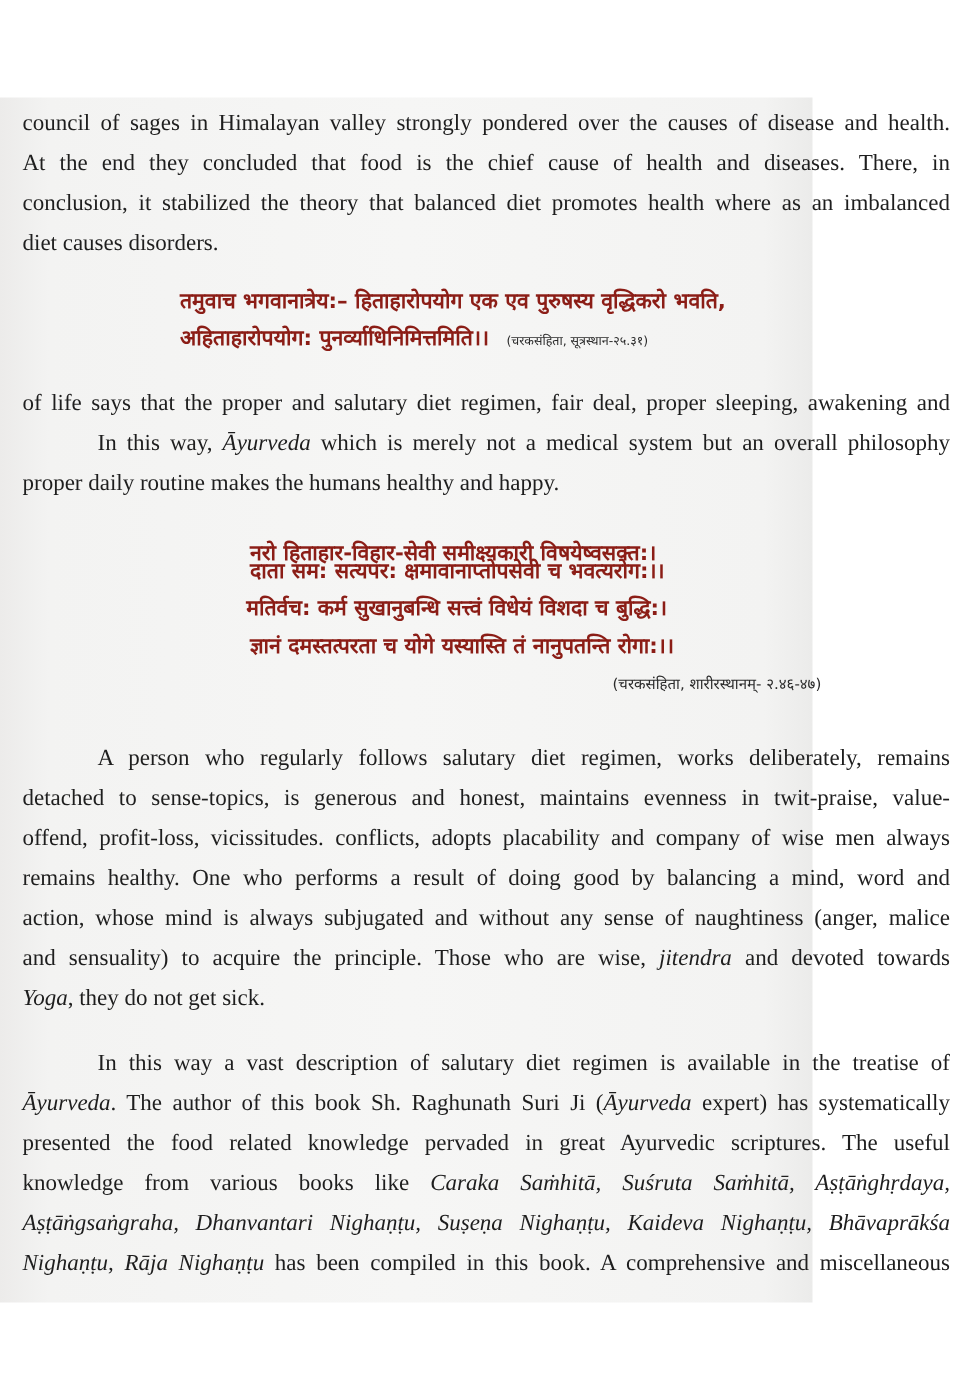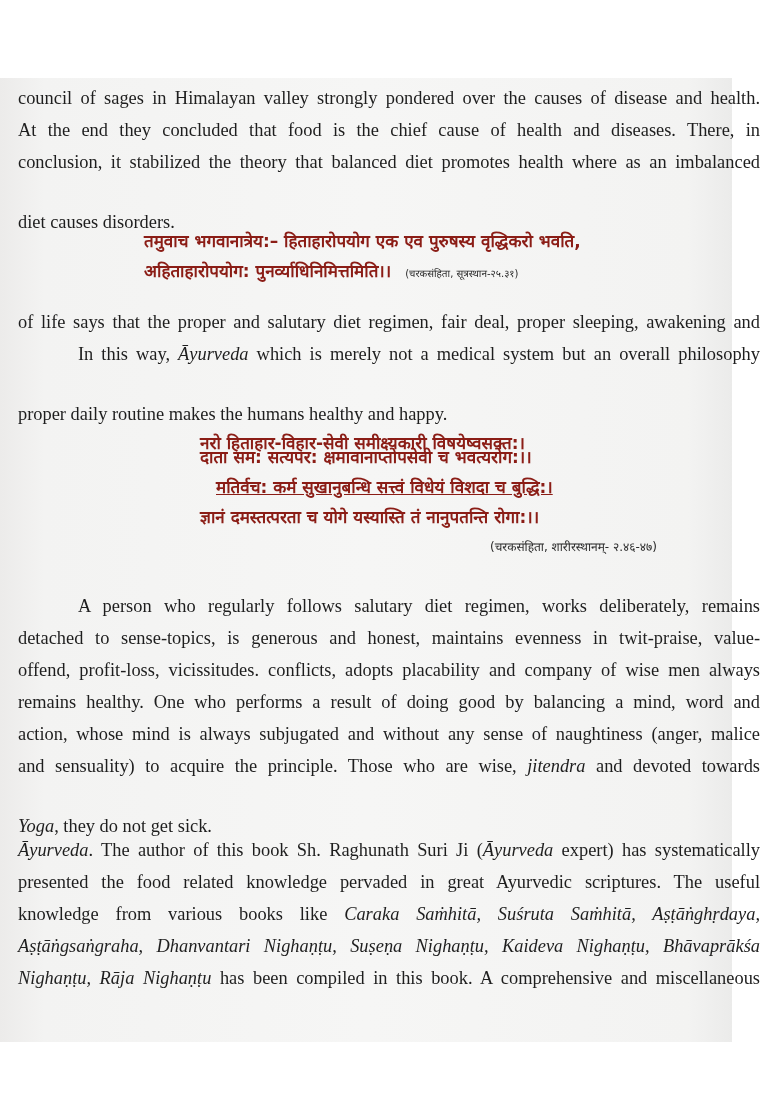--- a/index.html
+++ b/index.html
@@ -1,30 +1,30 @@
 <!DOCTYPE html>
 <html><head>
 <meta charset="utf-8">
 <style>
   html, body { margin:0; padding:0; }
   body {
     width:780px; height:1108px; background:#ffffff; position:relative; overflow:hidden;
     font-family:"Liberation Serif", "DejaVu Serif", serif;
   }
   .page {
-    position:absolute; left:0; top:78px; width:732px; height:964px;
+    position:absolute; left:0; top:78px; width:650px; height:964px;
     background: linear-gradient(90deg, #ecebea 0%, #f3f3f2 6%, #f6f6f5 50%, #f3f3f2 94%, #ebebea 100%);
   }
   .para {
     position:absolute; left:18px; width:742px;
     font-size:18.4px; line-height:32px; color:#1e1e1e;
     text-align:justify; text-align-last:left;
   }
   .para span.line { display:block; text-align:justify; text-align-last:justify; white-space:nowrap; }
-  .para span.line.last { text-align-last:left;margin-top:28px; }
+  .para span.line.last { text-align-last:left; }
   .para i { font-style:italic; }
   .sanskrit {
     position:absolute; color:#8b1d16; font-family:"DejaVu Sans", sans-serif;
     font-size:17px; font-weight:bold; line-height:30px; white-space:nowrap;
   }
   .ref { color:#2a2a2a; font-weight:normal; font-size:10px; }
 </style>
 </head>
 <body>
 
@@ -44,35 +44,36 @@
   </div>
 
   <div class="para" style="top:228px;">
     <span class="line">of life says that the proper and salutary diet regimen, fair deal, proper sleeping, awakening and</span>
     <span class="line" style="padding-left:60px; width:682px;"><span>In this way, </span><i>Āyurveda</i><span> which is merely not a medical system but an overall philosophy</span></span>
     <span class="line last">proper daily routine makes the humans healthy and happy.</span>
   </div>
 
   <div class="sanskrit" style="left:200px; top:350px;">नरो हिताहार-विहार-सेवी समीक्ष्यकारी विषयेष्वसक्त:।</div>
   <div class="sanskrit" style="left:200px; top:364px;">दाता सम: सत्यपर: क्षमावानाप्तोपसेवी च भवत्यरोग:।।</div>
-  <div class="sanskrit" style="left:216px; top:394px;text-decoration:underline;">मतिर्वच: कर्म सुखानुबन्धि सत्त्वं विधेयं विशदा च बुद्धि:।</div>
+  <div class="sanskrit" style="left:197px; top:394px;">मतिर्वच: कर्म सुखानुबन्धि सत्त्वं विधेयं विशदा च बुद्धि:।</div>
   <div class="sanskrit" style="left:200px; top:424px;">ज्ञानं दमस्तत्परता च  योगे यस्यास्ति तं नानुपतन्ति रोगा:।।</div>
   <div class="sanskrit ref" style="left:490px; top:454px; font-size:12px;">(चरकसंहिता, शारीरस्थानम्- २.४६-४७)</div>
 
   <div class="para" style="top:512px;">
     <span class="line" style="padding-left:60px; width:682px;">A person who regularly follows salutary diet regimen, works deliberately, remains</span>
     <span class="line">detached to sense-topics, is generous and honest, maintains evenness in twit-praise, value-</span>
     <span class="line">offend, profit-loss, vicissitudes. conflicts, adopts placability and company of wise men always</span>
     <span class="line">remains healthy. One who performs a result of doing good by balancing a mind, word and</span>
     <span class="line">action, whose mind is always subjugated and without any sense of naughtiness (anger, malice</span>
     <span class="line"><span>and sensuality) to acquire the principle. Those who are wise, </span><i>jitendra</i><span> and devoted towards</span></span>
     <span class="line last"><i>Yoga</i><span>, they do not get sick.</span></span>
   </div>
 
   <div class="para" style="top:756px;">
+    <span class="line" style="padding-left:60px; width:682px;">In this way a vast description of salutary diet regimen is available in the treatise of</span>
     <span class="line"><i>Āyurveda</i><span>. The author of this book Sh. Raghunath Suri Ji (</span><i>Āyurveda</i><span> expert) has systematically</span></span>
     <span class="line">presented the food related knowledge pervaded in great Ayurvedic scriptures. The useful</span>
     <span class="line"><span>knowledge from various books like </span><i>Caraka Saṁhitā, Suśruta Saṁhitā, Aṣṭāṅghṛdaya,</i></span>
     <span class="line"><i>Aṣṭāṅgsaṅgraha, Dhanvantari Nighaṇṭu, Suṣeṇa Nighaṇṭu, Kaideva Nighaṇṭu, Bhāvaprākśa</i></span>
     <span class="line"><i>Nighaṇṭu, Rāja Nighaṇṭu</i><span> has been compiled in this book. A comprehensive and miscellaneous</span></span>
   </div>
 
 </div>
 
 </body></html>

